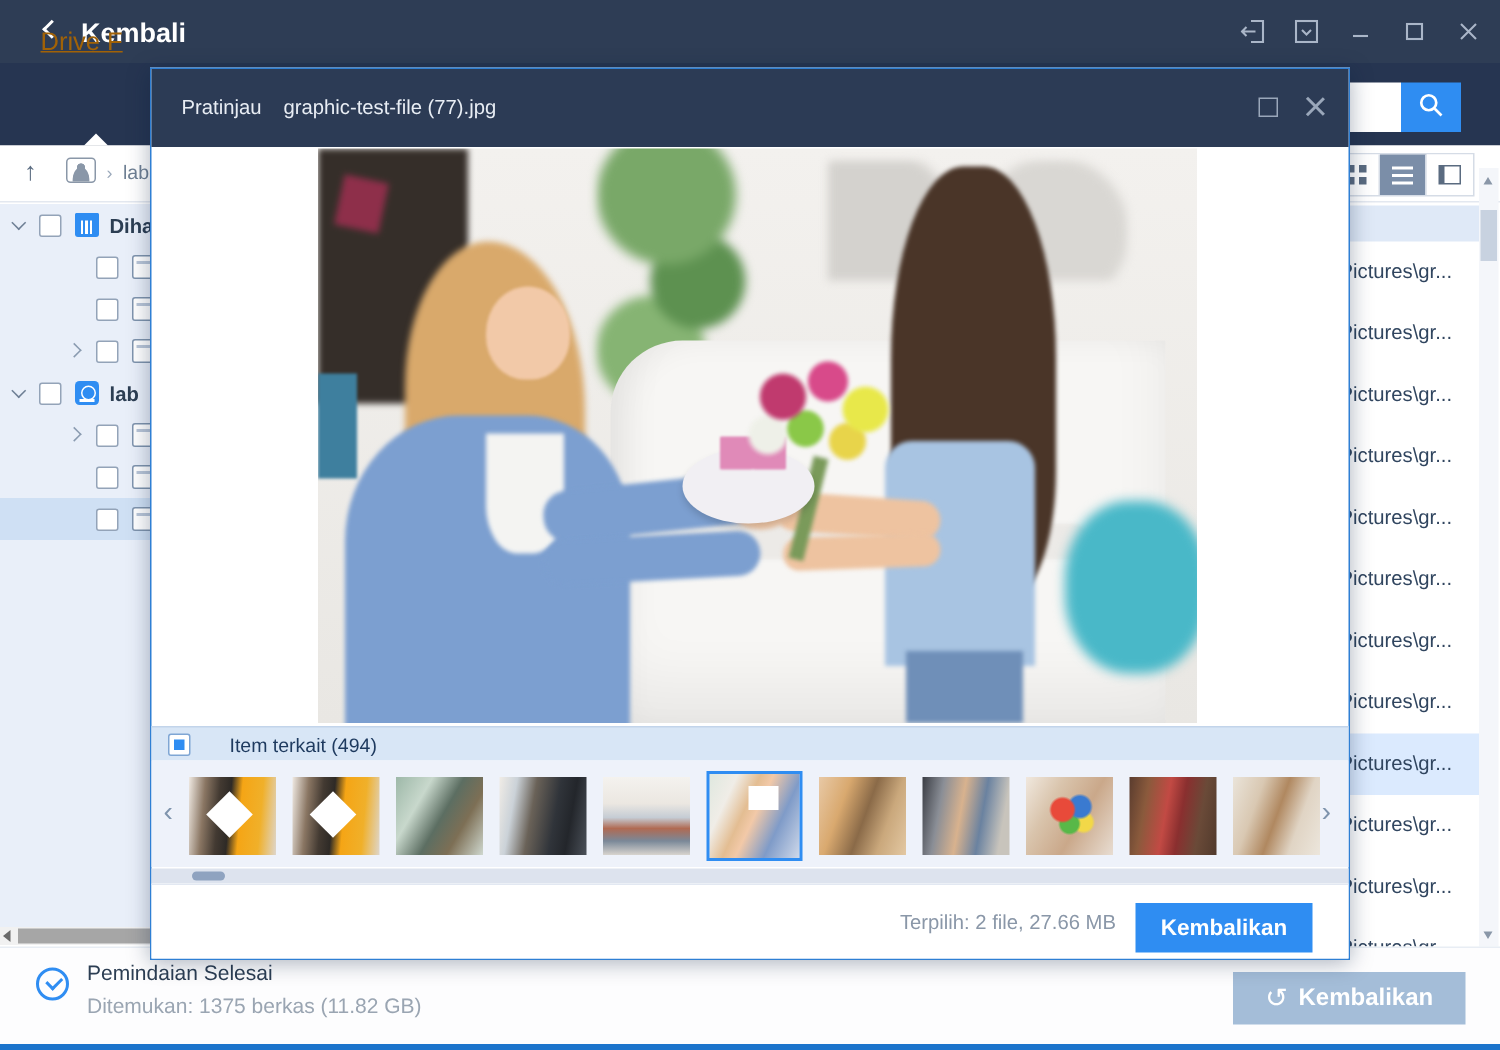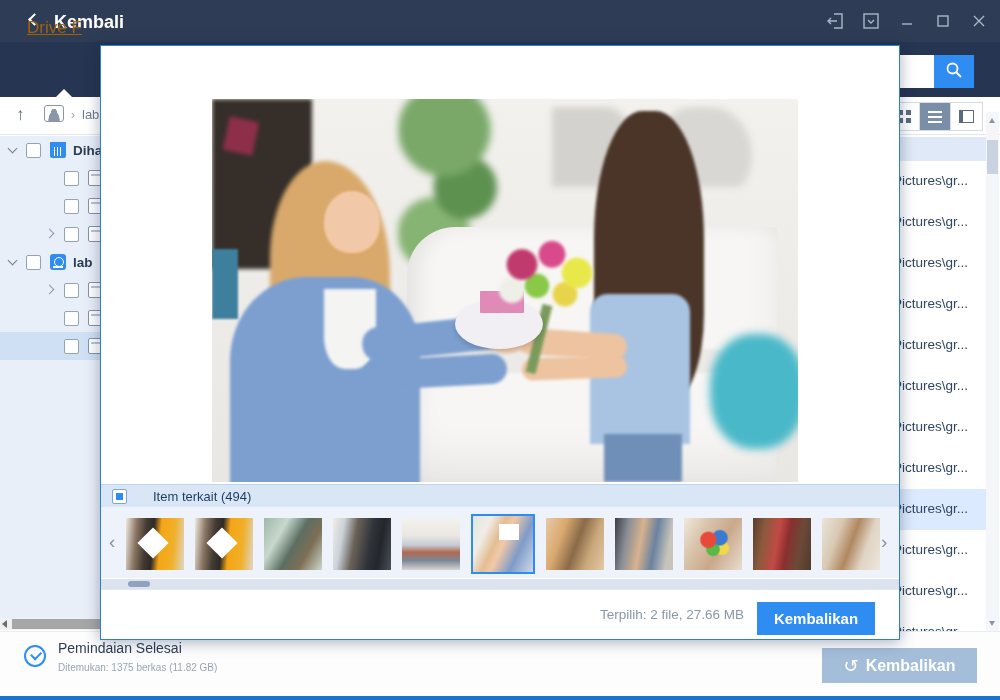--- a/index.html
+++ b/index.html
@@ -78,21 +78,21 @@
   .vscroll { position:absolute; left:986px; top:112px; width:13px; height:528px; background:#f4f6fa; }
   .vscroll .uarr { position:absolute; left:3px; top:6px; width:0; height:0; border-left:3.5px solid transparent; border-right:3.5px solid transparent; border-bottom:5px solid #8a97a8; }
   .vscroll .darr { position:absolute; left:3px; bottom:14px; width:0; height:0; border-left:3.5px solid transparent; border-right:3.5px solid transparent; border-top:5px solid #8a97a8; }
   .vscroll .vthumb { position:absolute; left:1px; top:28px; width:11px; height:34px; background:#c8d2e0; }
 
   
   .statusbar { position:absolute; left:0; top:631px; width:1000px; height:65px; background:#fdfdfe; border-top:1px solid #e8edf4; }
   .status-check { position:absolute; left:24px; top:13px; width:22px; height:22px; border:2px solid #2f8df2; border-radius:50%; }
   .status-check::after { content:""; position:absolute; left:5px; top:4px; width:8px; height:4.5px; border-left:2px solid #2f8df2; border-bottom:2px solid #2f8df2; transform:rotate(-45deg); }
   .status-title { position:absolute; left:58px; top:8px; font-size:14px; color:#2c3e53; }
-  .status-detail { position:absolute; left:58px; top:30px; font-size:10px; color:#9aa5b2; }
+  .status-detail { position:absolute; left:58px; top:30px; font-size:14px; color:#9aa5b2; }
   .big-restore { position:absolute; left:822px; top:648px; width:155px; height:35px; background:#a4bdd8; color:#fff; font-size:16px; font-weight:bold; display:flex; align-items:center; justify-content:center; gap:7px; cursor:pointer; }
   .big-restore .rot { font-size:18px; font-weight:normal; font-family:"DejaVu Sans",sans-serif; }
   .bottom-strip { position:absolute; left:0; top:696px; width:1000px; height:4px; background:#1b74cc; }
 
   
   .dialog { position:absolute; left:100px; top:45px; width:800px; height:595px; background:#fff; border:1px solid #2e7fd4; box-shadow:0 2px 14px rgba(10,30,60,.35); z-index:10; }
   .dlg-titlebar { position:absolute; left:0; top:0; width:798px; height:52px; background:#2c3b55; }
   .dlg-title { position:absolute; left:20px; top:18px; color:#e8edf4; font-size:13.5px; }
   .dlg-filename { position:absolute; left:88px; top:18px; color:#e8edf4; font-size:13.5px; }
   .dlg-max { position:absolute; left:738px; top:19px; width:13px; height:13px; border:1.4px solid #9aa7ba; cursor:pointer; }
@@ -359,20 +359,26 @@
     <div class="status-title">Pemindaian Selesai</div>
     <div class="status-detail">Ditemukan: 1375 berkas (11.82 GB)</div>
   </div>
   <div class="big-restore">
     <span class="rot">↺</span>
     <span>Kembalikan</span>
   </div>
   <div class="bottom-strip"></div>
 
   <div class="dialog">
+    <div class="dlg-titlebar">
+      <span class="dlg-title">Pratinjau</span>
+      <span class="dlg-filename">graphic-test-file (77).jpg</span>
+      <span class="dlg-max"></span>
+      <span class="dlg-close"></span>
+    </div>
 
     <div class="photo">
       <div class="ph-shelf"></div>
       <div class="ph-shelf-red"></div>
       <div class="ph-teal-frame"></div>
       <div class="ph-plant"></div>
       <div class="ph-decor"></div>
       <div class="ph-sofa"></div>
       <div class="ph-sofa-arm"></div>
       <div class="ph-pillow"></div>

